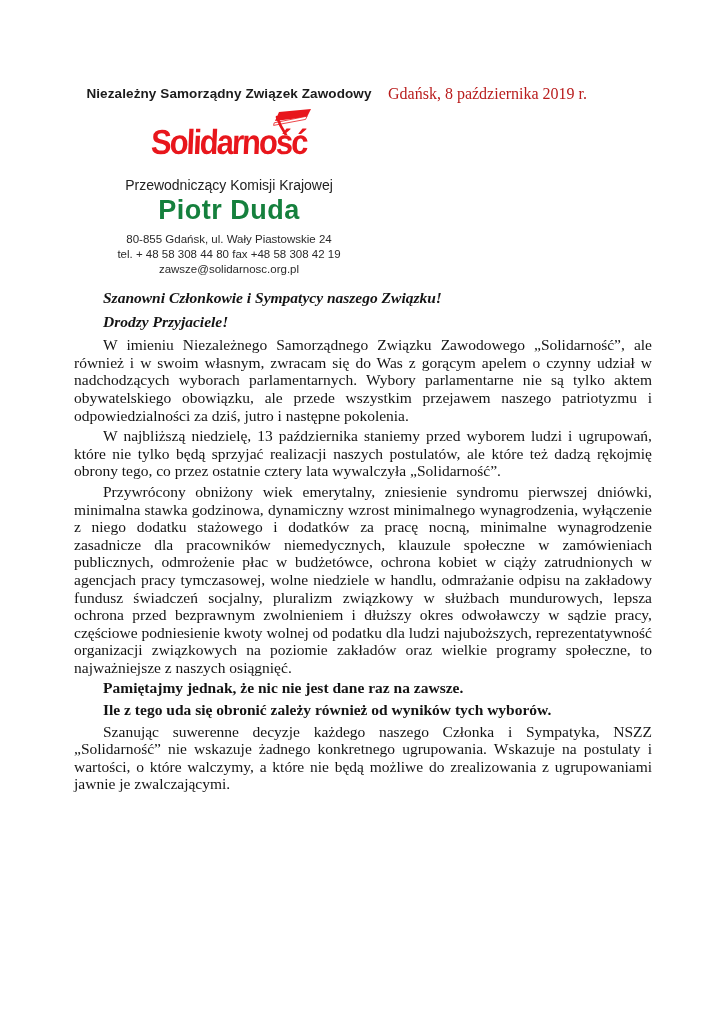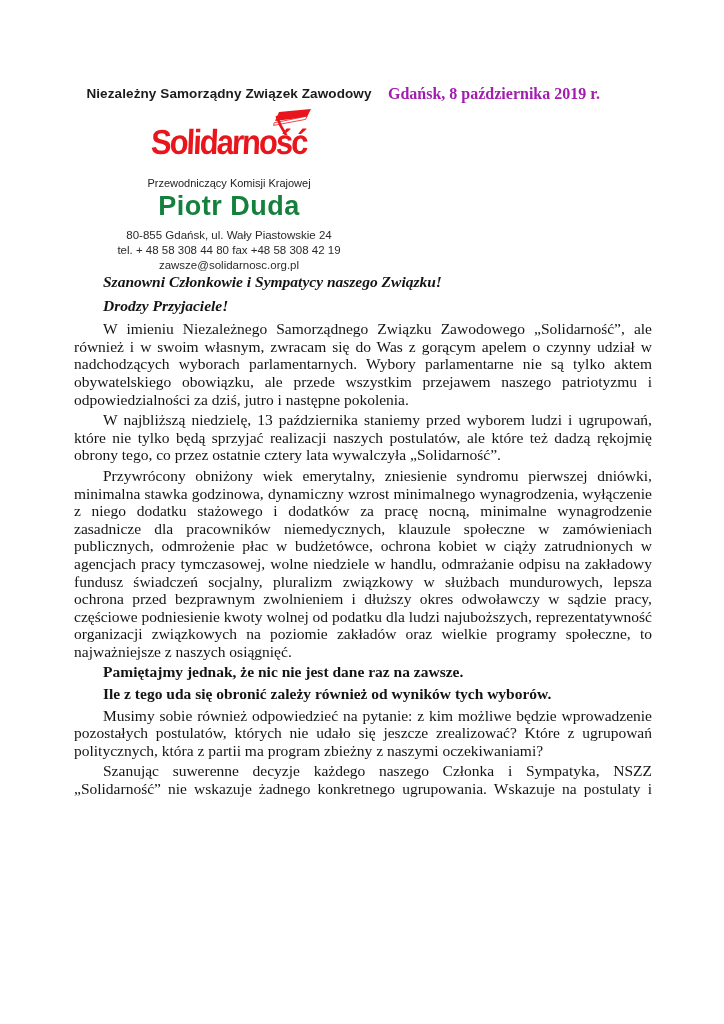--- a/index.html
+++ b/index.html
@@ -24,36 +24,36 @@
   }
   .logo-wrap { position:relative; display:inline-block; margin-top:10px; height:58px; }
   .logo-text {
     font-family:"Liberation Sans", sans-serif;
     font-weight:900; font-size:31px; letter-spacing:-2px;
     transform:scaleY(1.12) skewX(-3deg);
     display:inline-block;
     margin-top:14px;
   }
   .logo-flag { position:absolute; top:-2px; left:118px; }
-  .chairman-title { font-size:11px; color:#222; margin-top:8px; }
+  .chairman-title { font-size:14px; color:#222; margin-top:8px; }
   .chairman-name  { font-size:27px; font-weight:bold; color:#15803d; margin-top:2px; letter-spacing:0.5px; }
   .address { font-size:11.5px; line-height:15px; color:#2a2a2a; margin-top:6px; }
 
   .dateline {
     position:absolute; left:388px; top:85px;
-    font-size:16px; font-weight:bold; color:#a21caf;
+    font-size:16px; font-weight:normal; color:#b91c1c;
   }
   .recipient {
     position:absolute; left:388px; top:206px;
     font-size:16px; font-weight:bold; line-height:21px; color:#101010;
   }
 
   
   .letter-body {
-    position:absolute; left:74px; top:273px; width:578px;
+    position:absolute; left:74px; top:289px; width:578px;
   }
   .letter-body p {
     margin:0 0 3px 0;
     font-size:15.5px; line-height:17.6px;
     text-indent:29px;
     text-align:justify;
     color:#141414;
   }
   .letter-body p.salutation {
     font-weight:bold; font-style:italic; text-align:left; margin-bottom:6px;
@@ -98,21 +98,20 @@
 
   <div class="letter-body">
     <p class="salutation">Szanowni Członkowie i Sympatycy naszego Związku!</p>
     <p class="salutation">Drodzy Przyjaciele!</p>
     <div>
         <p class="p-normal">W imieniu Niezależnego Samorządnego Związku Zawodowego „Solidarność”, ale również i w swoim własnym, zwracam się do Was z gorącym apelem o czynny udział w nadchodzących wyborach parlamentarnych. Wybory parlamentarne nie są tylko aktem obywatelskiego obowiązku, ale przede wszystkim przejawem naszego patriotyzmu i odpowiedzialności za dziś, jutro i następne pokolenia.</p>
         <p class="p-normal">W najbliższą niedzielę, 13 października staniemy przed wyborem ludzi i ugrupowań, które nie tylko będą sprzyjać realizacji naszych postulatów, ale które też dadzą rękojmię obrony tego, co przez ostatnie cztery lata wywalczyła „Solidarność”.</p>
         <p class="p-normal">Przywrócony obniżony wiek emerytalny, zniesienie syndromu pierwszej dniówki, minimalna stawka godzinowa, dynamiczny wzrost minimalnego wynagrodzenia, wyłączenie z niego dodatku stażowego i dodatków za pracę nocną, minimalne wynagrodzenie zasadnicze dla pracowników niemedycznych, klauzule społeczne w zamówieniach publicznych, odmrożenie płac w budżetówce, ochrona kobiet w ciąży zatrudnionych w agencjach pracy tymczasowej, wolne niedziele w handlu, odmrażanie odpisu na zakładowy fundusz świadczeń socjalny, pluralizm związkowy w służbach mundurowych, lepsza ochrona przed bezprawnym zwolnieniem i dłuższy okres odwoławczy w sądzie pracy, częściowe podniesienie kwoty wolnej od podatku dla ludzi najuboższych, reprezentatywność organizacji związkowych na poziomie zakładów oraz wielkie programy społeczne, to najważniejsze z naszych osiągnięć.</p>
         <p class="p-bold">Pamiętajmy jednak, że nic nie jest dane raz na zawsze.</p>
         <p class="p-bold">Ile z tego uda się obronić zależy również od wyników tych wyborów.</p>
-        <p class="p-normal">Musimy sobie również odpowiedzieć na pytanie: z kim możliwe będzie wprowadzenie pozostałych postulatów, których nie udało się jeszcze zrealizować? Które z ugrupowań politycznych, która z partii ma program zbieżny z naszymi oczekiwaniami?</p>
         <p class="p-normal">Szanując suwerenne decyzje każdego naszego Członka i Sympatyka, NSZZ „Solidarność” nie wskazuje żadnego konkretnego ugrupowania. Wskazuje na postulaty i wartości, o które walczymy, a które nie będą możliwe do zrealizowania z ugrupowaniami jawnie je zwalczającymi.</p>
         <p class="p-bold">A co najważniejsze „nie głosujmy na te ugrupowania, które otwarcie mówią o zwalczaniu związków zawodowych”.</p>
       </div>
   </div>
 
   <div class="signoff">Ze związkowym pozdrowieniem</div>
 
   <svg class="signature" width="236" height="100" viewBox="0 0 236 100">
     <g fill="none" stroke-linecap="round" stroke-width="2.3">
       <path d="M6,80 C2,56 22,20 56,11 C90,2 112,13 104,28 C97,41 75,47 59,41" stroke="#3a57b5"></path>

